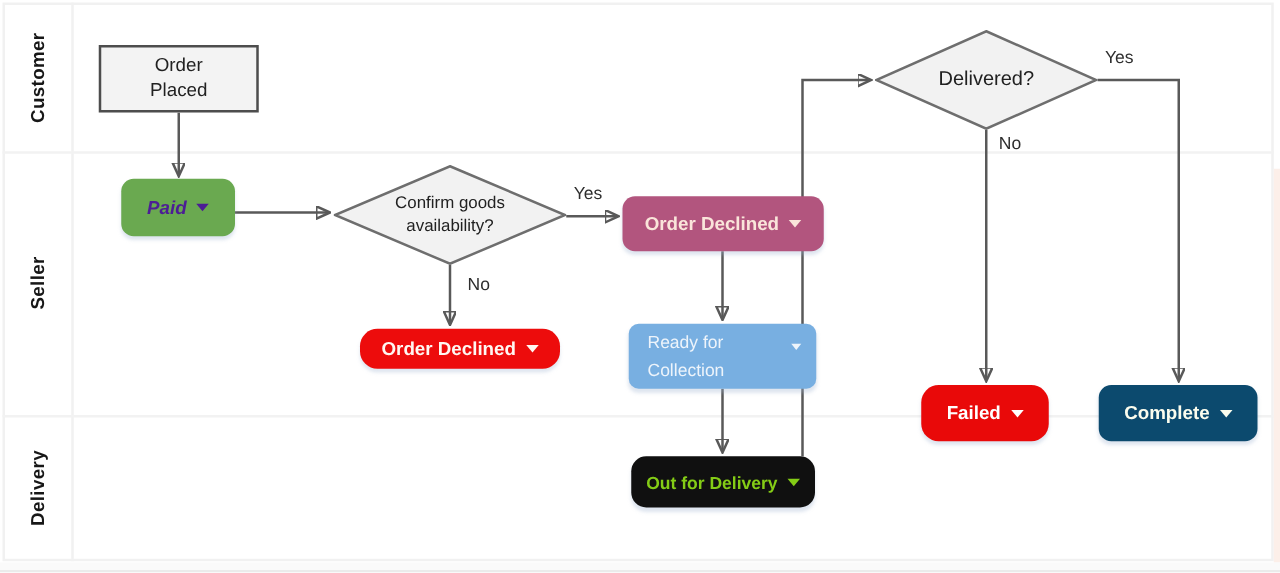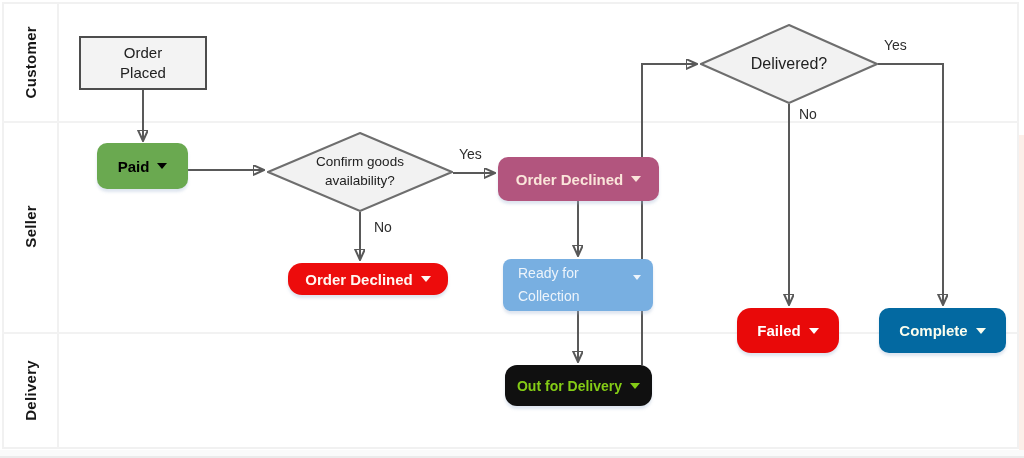--- a/index.html
+++ b/index.html
@@ -99,21 +99,21 @@
 
   <span class="edge-label" style="left:459px; top:146px;">Yes</span>
   <span class="edge-label" style="left:374px; top:219px;">No</span>
   <span class="edge-label" style="left:884px; top:37px;">Yes</span>
   <span class="edge-label" style="left:799px; top:106px;">No</span>
 
   <div class="node shape-box" style="left: 79px; top: 36px; width: 128px; height: 54px; background-color: rgb(243, 243, 243); border-color: rgb(77, 77, 77); color: rgb(33, 33, 33); align-items: center;">
     <span class="lbl">Order Placed</span>
   </div>
 
-  <div class="node btn" style="left: 97px; top: 143px; width: 91px; height: 46px; background-color: rgb(106, 169, 80); color: #000000;">
+  <div class="node btn" style="left: 97px; top: 143px; width: 91px; height: 46px; background-color: rgb(106, 169, 80); color: #4c1d95; font-style: italic;">
     <span class="lbl">Paid</span>
     <span class="caret"></span>
   </div>
 
   <div class="diamond" style="left:267px; top:132px; width:186px; height:80px;">
     <svg width="186" height="80">
       <polygon points="93,1 185,40 93,79 1,40" stroke-width="2" fill="#f2f2f2" stroke="#6e6e6e"></polygon>
     </svg>
     <div class="dtext dtext-confirm">
       <span class="lbl">Confirm goods availability?</span>
@@ -147,18 +147,18 @@
     <div class="dtext dtext-delivered">
       <span class="lbl">Delivered?</span>
     </div>
   </div>
 
   <div class="node btn btn-red" style="left: 737px; top: 308px; width: 102px; height: 45px; background-color: rgb(233, 9, 9); color: rgb(255, 255, 255);">
     <span class="lbl">Failed</span>
     <span class="caret"></span>
   </div>
 
-  <div class="node btn" style="left: 879px; top: 308px; width: 127px; height: 45px; background-color: #0369a1; color: rgb(251, 253, 238);">
+  <div class="node btn" style="left: 879px; top: 308px; width: 127px; height: 45px; background-color: #0c4a6e; color: rgb(251, 253, 238);">
     <span class="lbl">Complete</span>
     <span class="caret"></span>
   </div>
 
 </div>
 
 </body></html>

